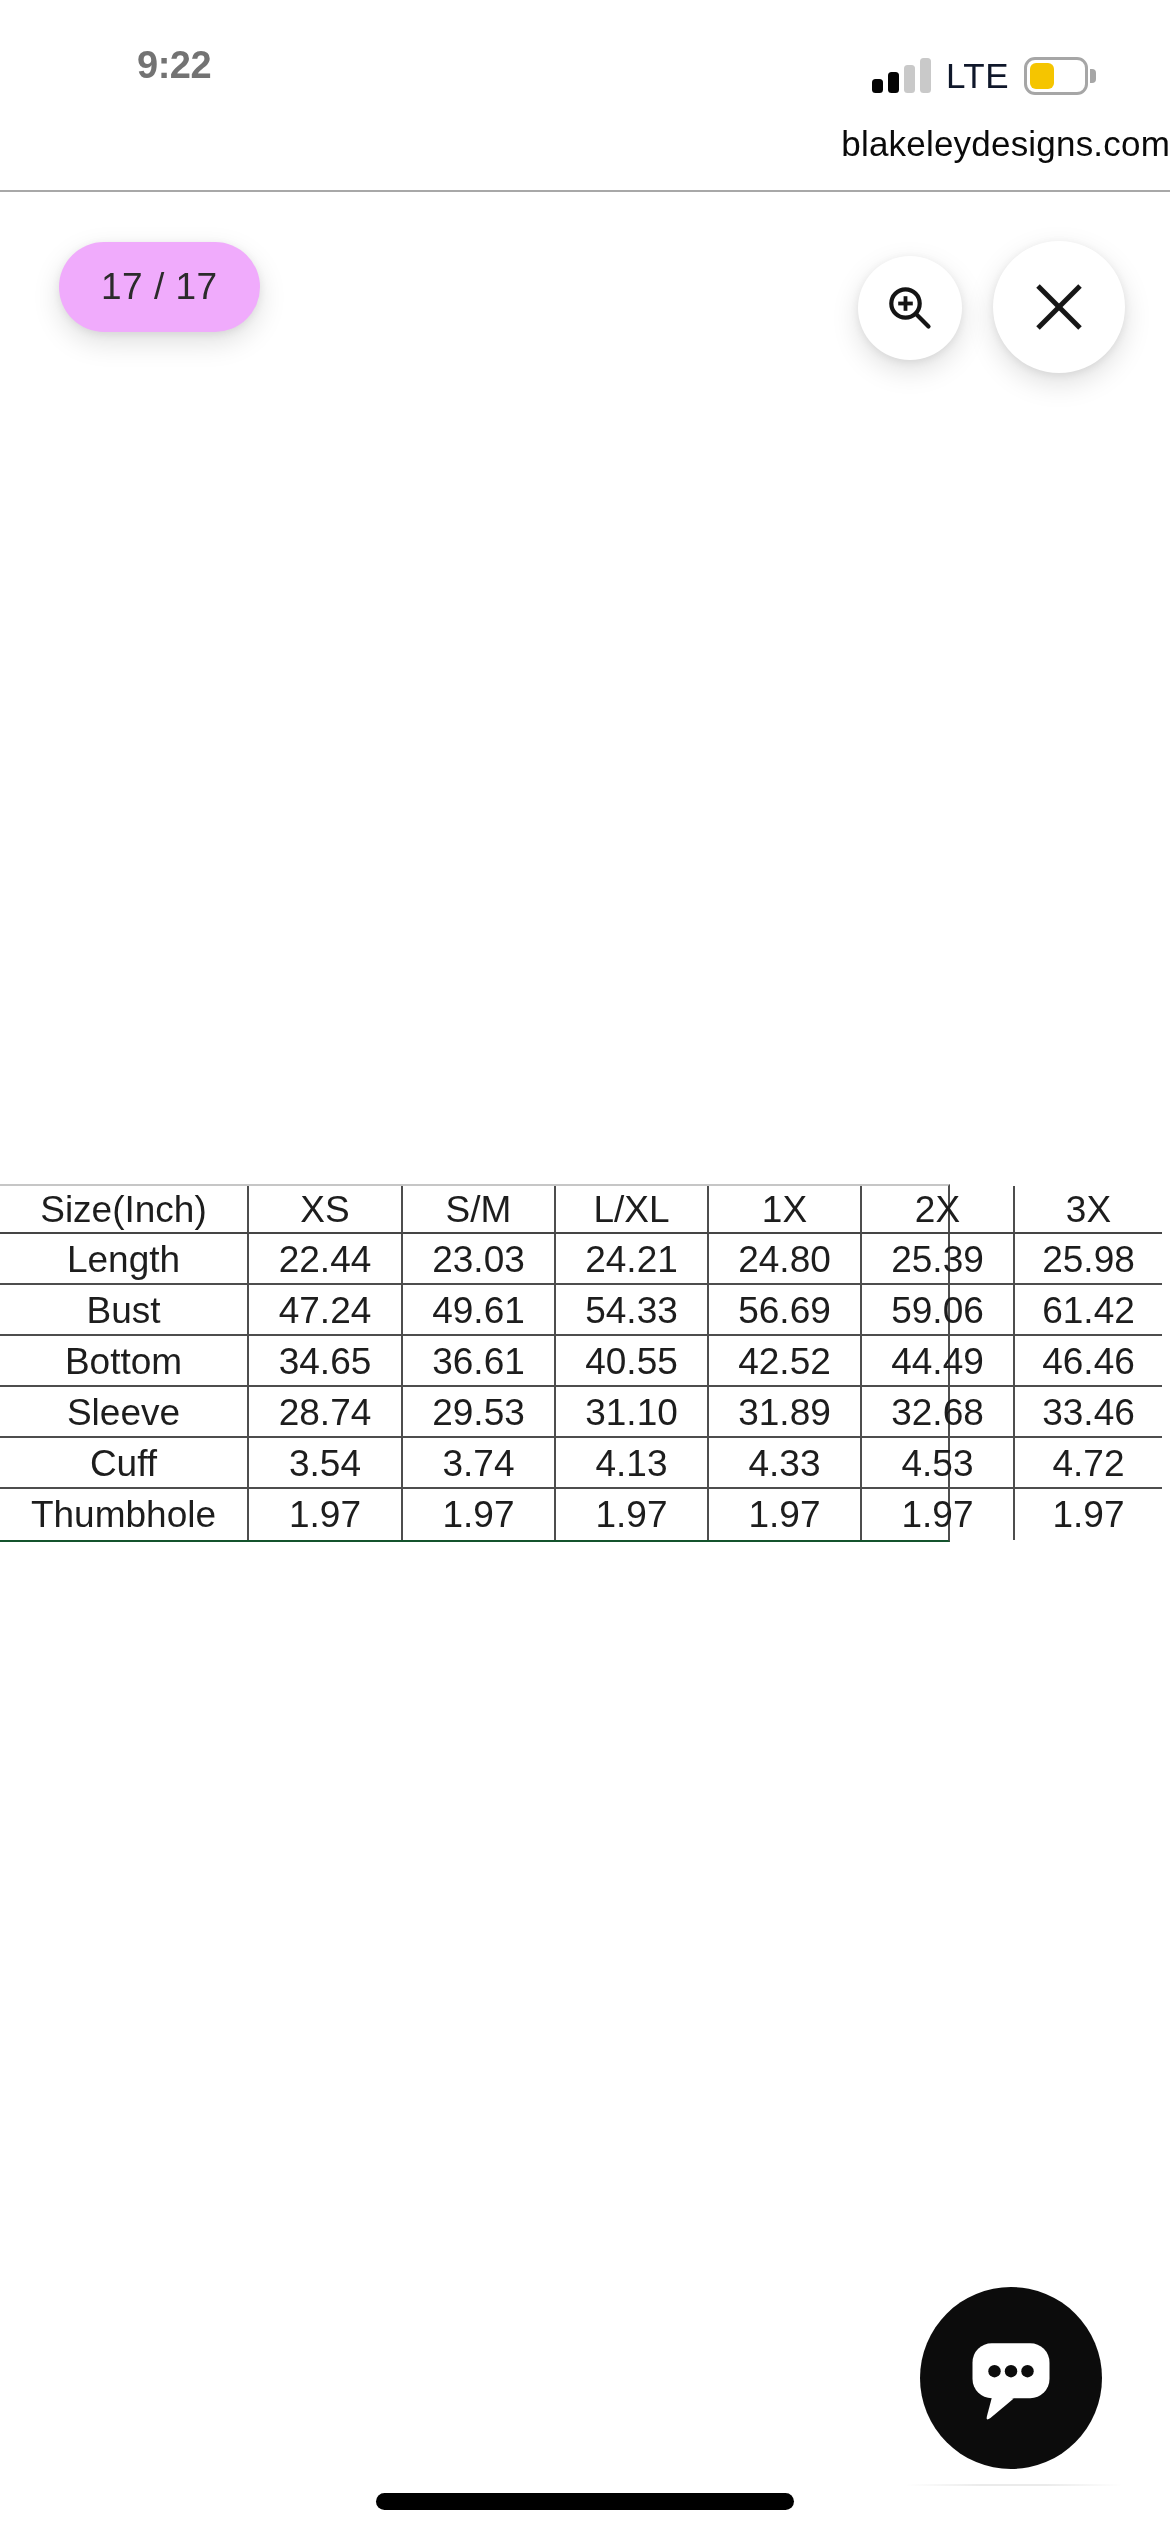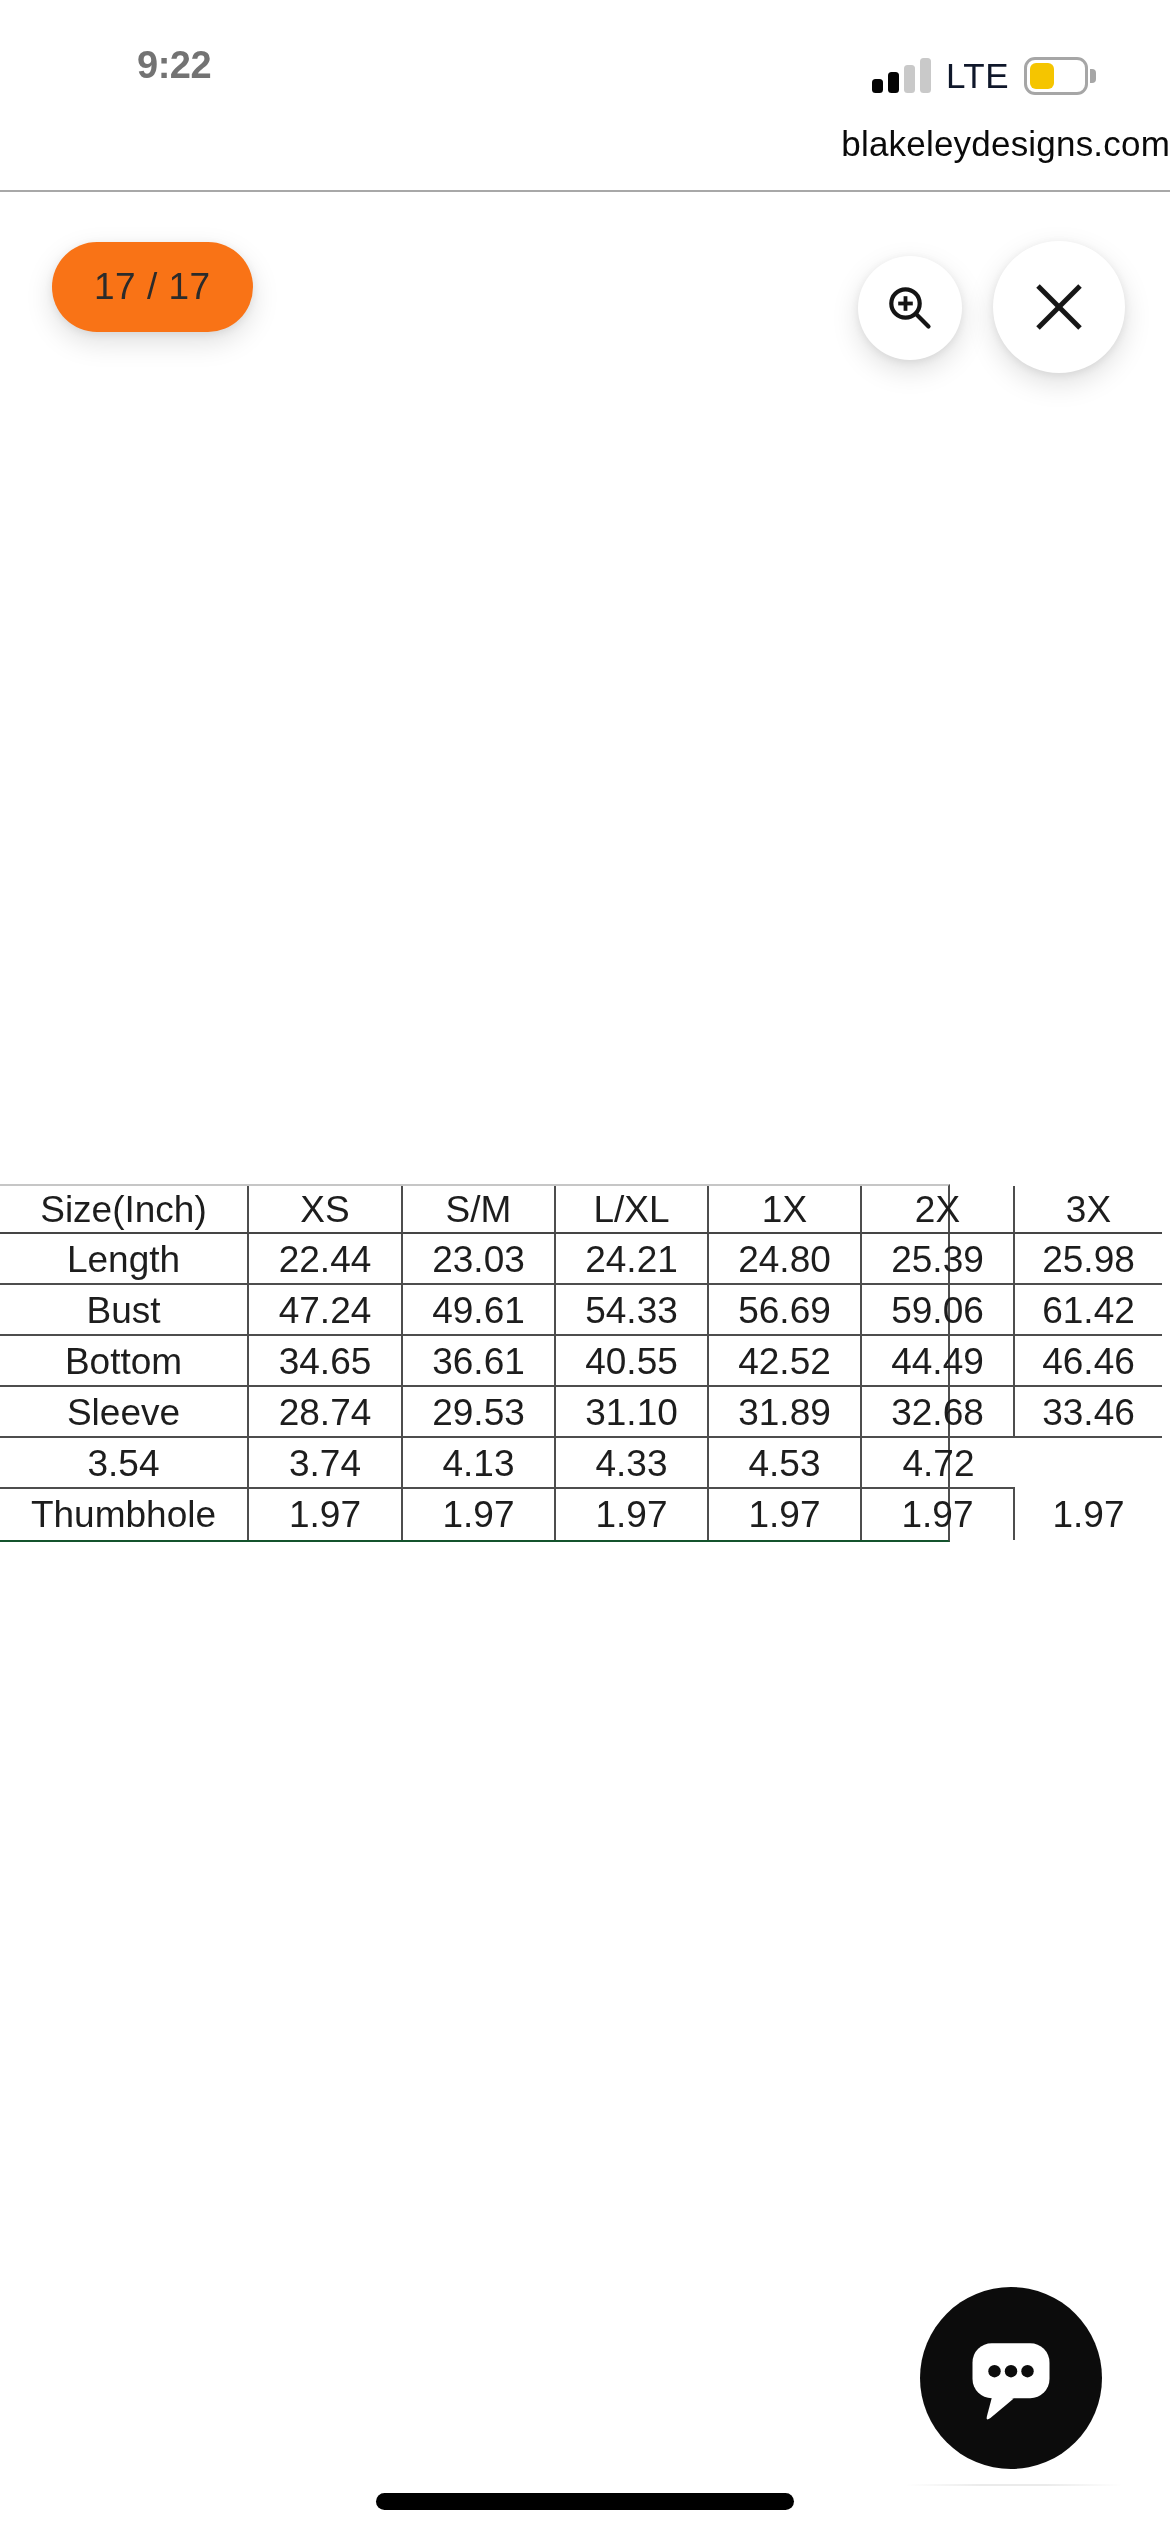--- a/index.html
+++ b/index.html
@@ -41,22 +41,22 @@
   .url {
     position:absolute; left:0; right:0; top:124px; text-align:right;
     font-size:35px; color:#0a0a0a; letter-spacing:0.2px;
   }
   .header-divider {
     position:absolute; left:0; right:0; top:190px; height:2px; background:#a8a8a8;
   }
 
   
   .counter-pill {
-    position:absolute; left:52px; top:242px; height:90px; padding:0 42px;
-    background:#f97316; border-radius:45px; display:flex; align-items:center;
+    position:absolute; left:59px; top:242px; height:90px; padding:0 42px;
+    background:#f0abfc; border-radius:45px; display:flex; align-items:center;
     font-size:37px; color:#2b2b2b; letter-spacing:0.5px;
     box-shadow:0 10px 28px rgba(0,0,0,0.13), 0 2px 8px rgba(0,0,0,0.07);
   }
   .circle-btn {
     position:absolute; border:none; background:#fff; border-radius:50%;
     display:flex; align-items:center; justify-content:center; cursor:pointer;
     box-shadow:0 10px 28px rgba(0,0,0,0.13), 0 2px 8px rgba(0,0,0,0.07);
   }
   .zoom-btn { left:858px; top:256px; width:104px; height:104px; }
   .close-btn { left:993px; top:241px; width:132px; height:132px; }
@@ -187,20 +187,21 @@
       <div class="trow">
         <div class="cell">Sleeve</div>
         <div class="cell">28.74</div>
         <div class="cell">29.53</div>
         <div class="cell">31.10</div>
         <div class="cell">31.89</div>
         <div class="cell">32.68</div>
         <div class="cell">33.46</div>
       </div>
       <div class="trow">
+        <div class="cell">Cuff</div>
         <div class="cell">3.54</div>
         <div class="cell">3.74</div>
         <div class="cell">4.13</div>
         <div class="cell">4.33</div>
         <div class="cell">4.53</div>
         <div class="cell">4.72</div>
       </div>
       <div class="trow">
         <div class="cell">Thumbhole</div>
         <div class="cell">1.97</div>

